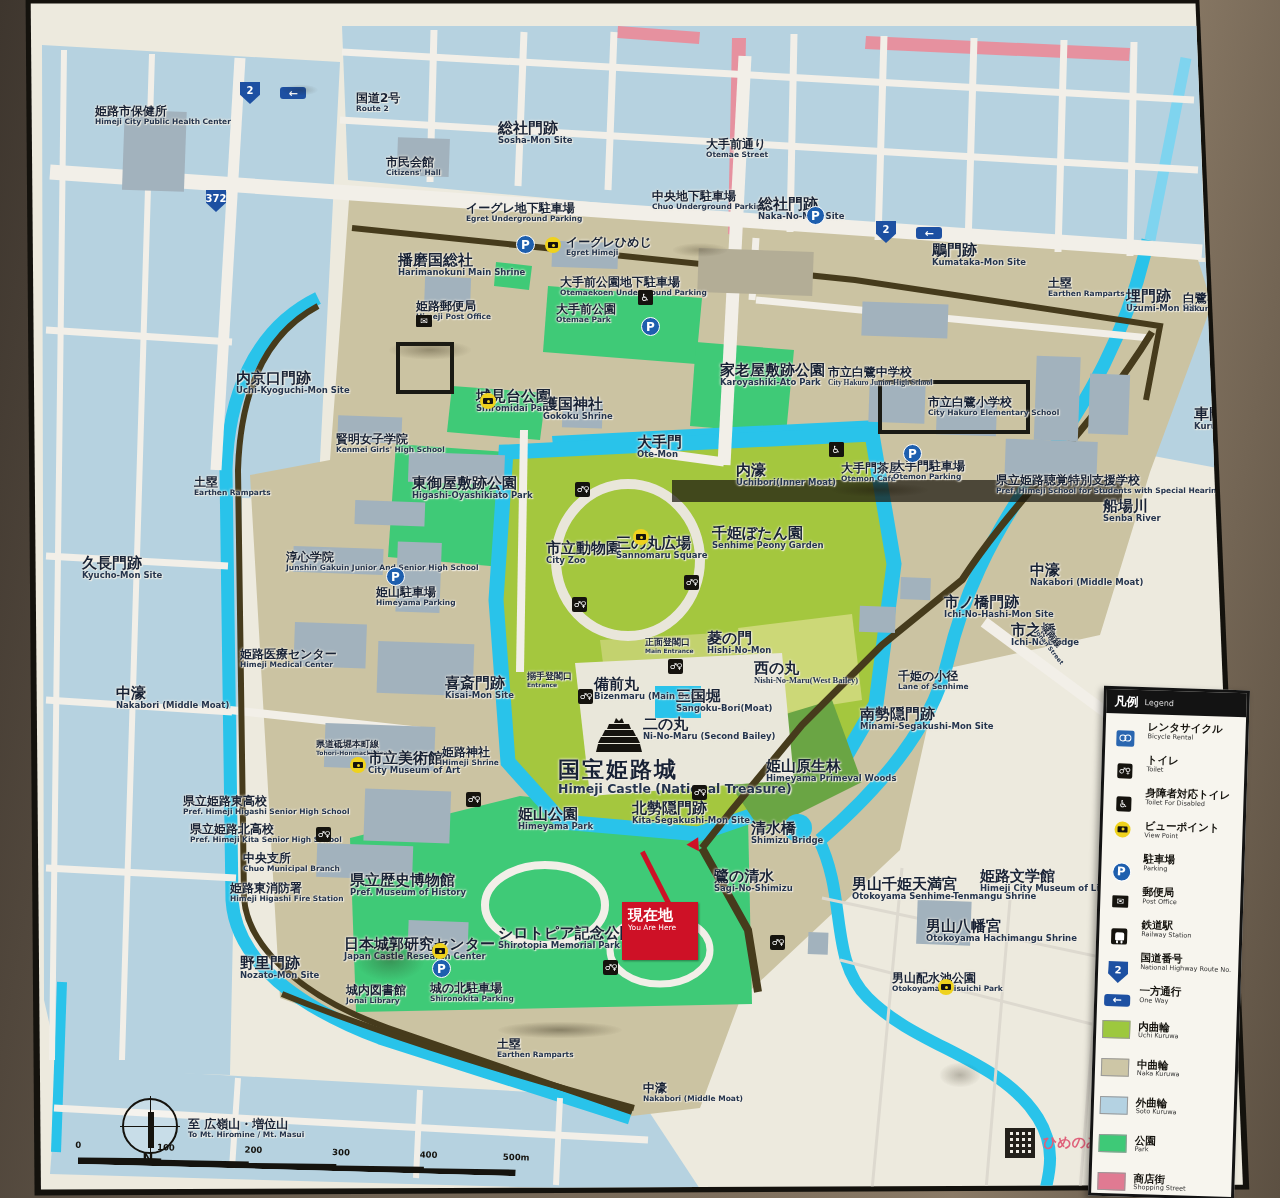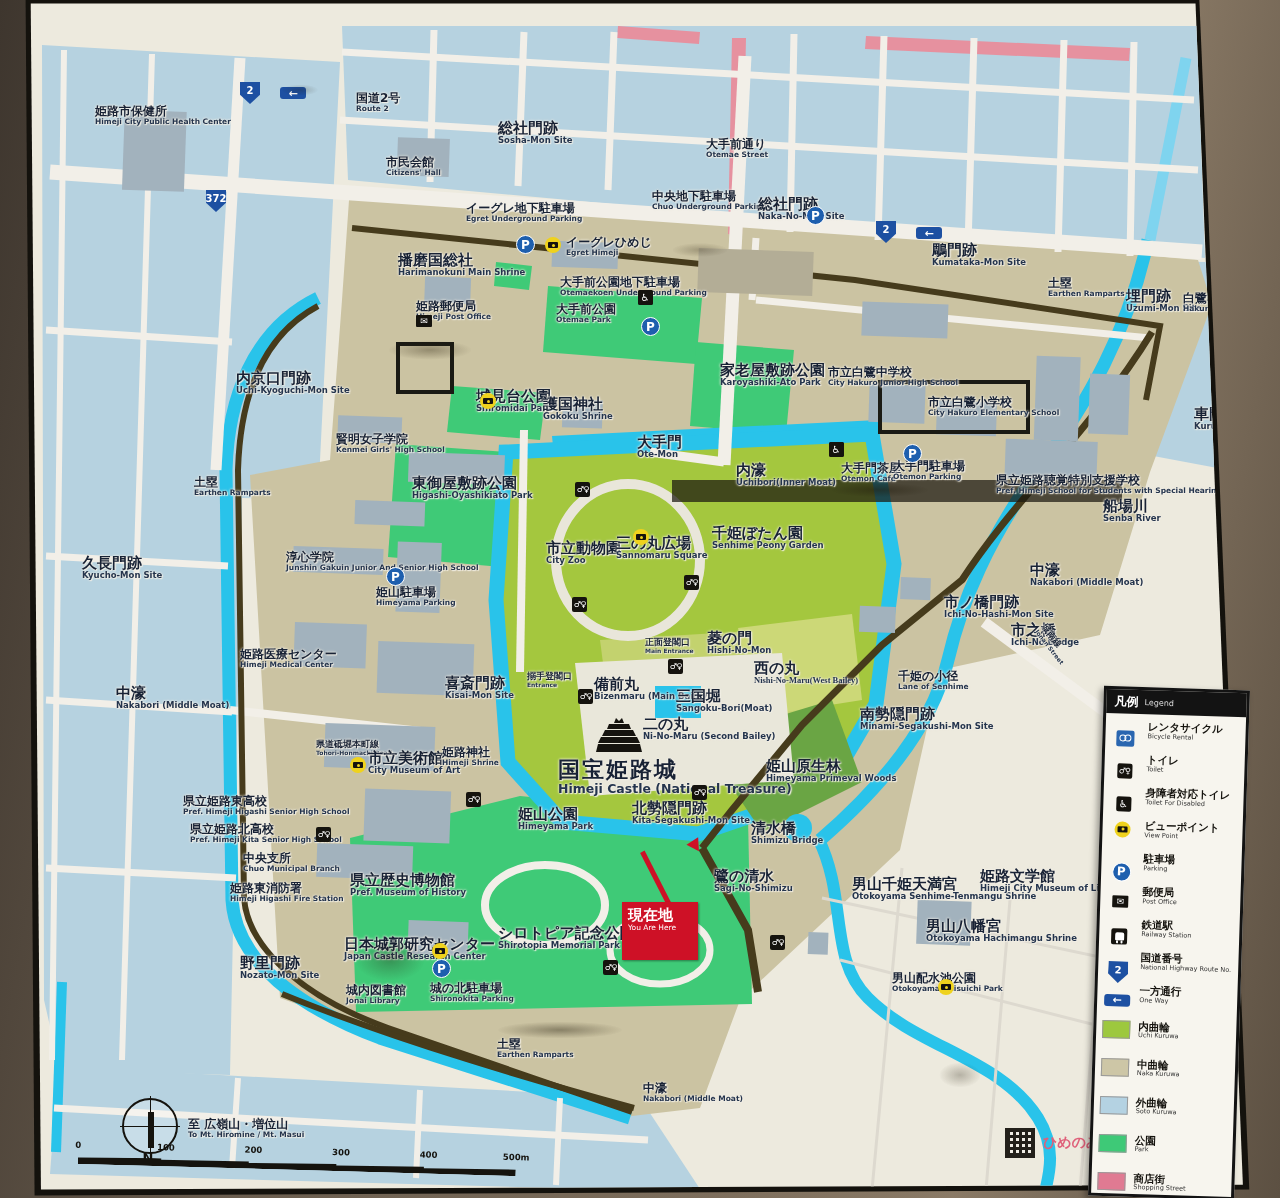--- a/index.html
+++ b/index.html
@@ -262,21 +262,21 @@
           <div class="en">Otemaekoen Underground Parking</div>
         </div>
         <div class="mlabel" style="left: 556px; top: 303px;">
           <div class="jp">大手前公園</div>
           <div class="en">Otemae Park</div>
         </div>
         <div class="mlabel lg" style="left: 720px; top: 362px;">
           <div class="jp">家老屋敷跡公園</div>
           <div class="en">Karoyashiki-Ato Park</div>
         </div>
-        <div class="mlabel" style="left: 828px; top: 366px;">
+        <div class="mlabel" style="left: 828px; top: 366px; font-family: Liberation Serif, serif;">
           <div class="jp">市立白鷺中学校</div>
           <div class="en">City Hakuro Junior High School</div>
         </div>
         <div class="mlabel" style="left: 928px; top: 396px;">
           <div class="jp">市立白鷺小学校</div>
           <div class="en">City Hakuro Elementary School</div>
         </div>
         <div class="mlabel lg" style="left: 1146px; top: 406px; margin-left: 48px;">
           <div class="jp">車門跡</div>
           <div class="en">Kuruma-Mon Site</div>

